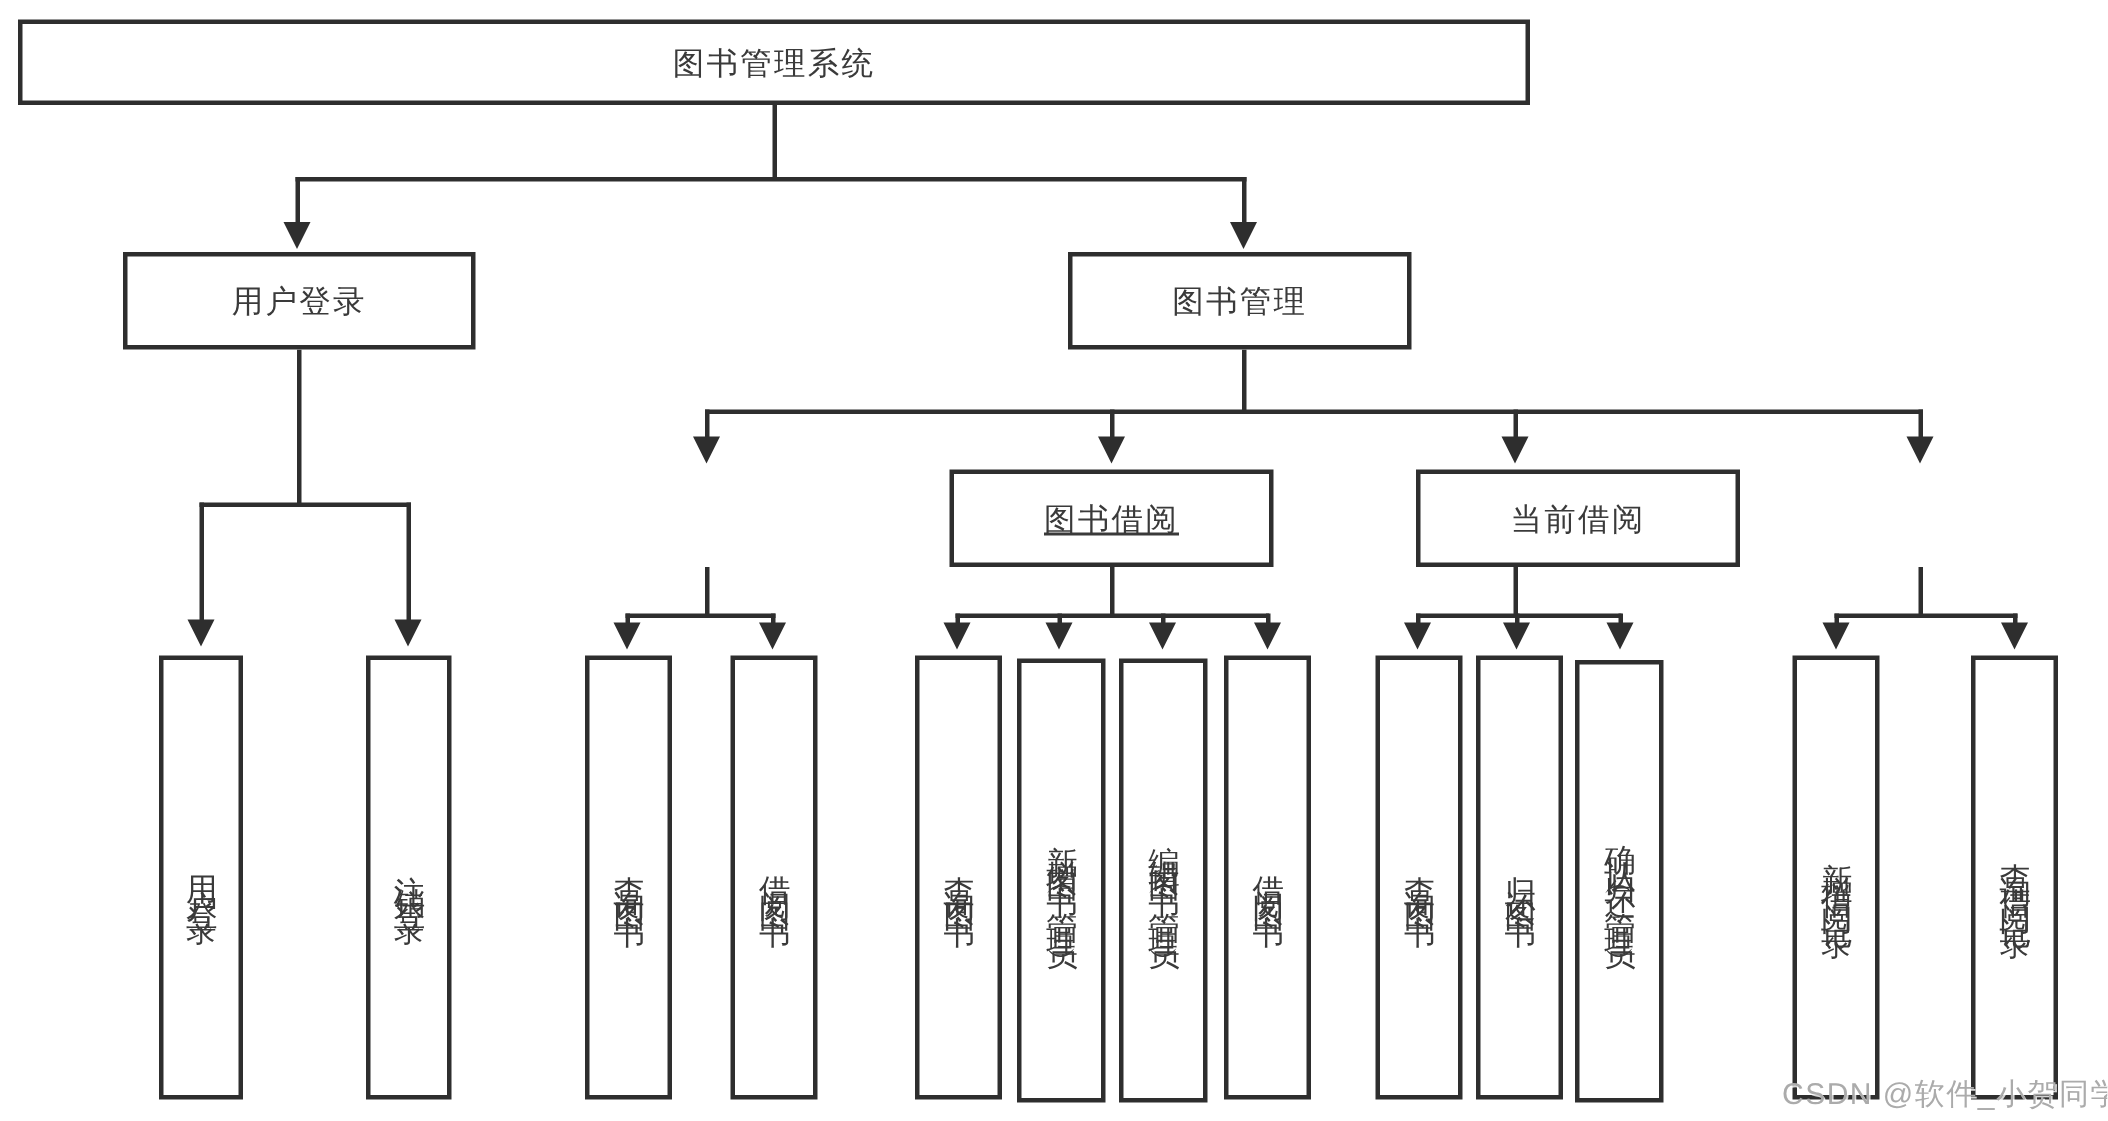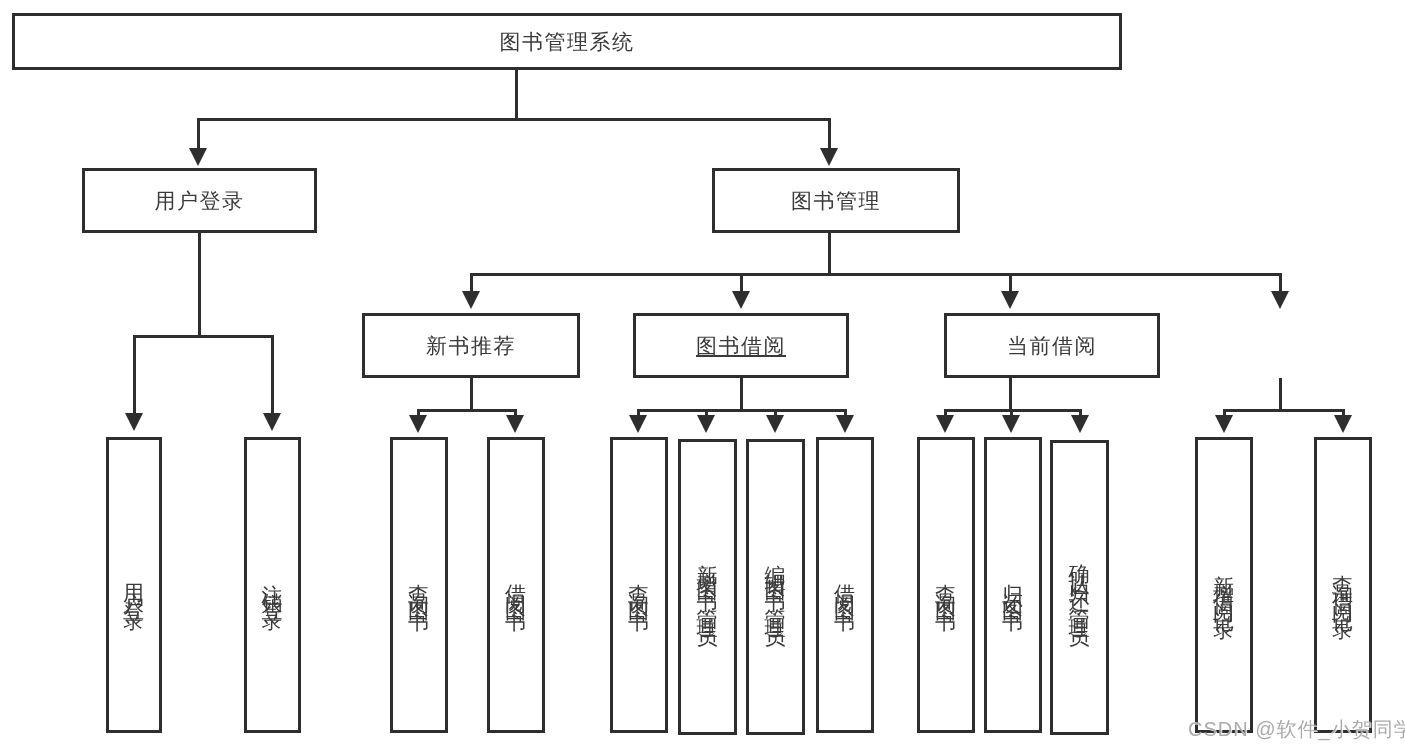--- a/index.html
+++ b/index.html
@@ -110,35 +110,32 @@
   <div class="vline" style="left:1079px; top:409px; height:9px;"></div>
   <div class="arr" style="left:1071px; top:415px;"></div>
 
   <div class="vline" style="left:1279px; top:378px; height:33px;"></div>
   <div class="hline" style="left:1223px; top:409px; width:122px;"></div>
   <div class="vline" style="left:1223px; top:409px; height:9px;"></div>
   <div class="arr" style="left:1215px; top:415px;"></div>
   <div class="vline" style="left:1342px; top:409px; height:9px;"></div>
   <div class="arr" style="left:1334px; top:415px;"></div>
 
-  <div class="node h" style="left:12px; top:13px; width:1110px; height:57px;">
+  <div class="node h" style="left:12px; top:13px; width:1008px; height:57px;">
     <span>图书管理系统</span>
   </div>
 
   <div class="node h" style="left:82px; top:168px; width:235px; height:65px;">
     <span>用户登录</span>
   </div>
 
-  <div class="node h" style="left:712px; top:168px; width:248px; height:65px;font-family:Liberation Mono, monospace;">
+  <div class="node h" style="left:712px; top:168px; width:229px; height:65px;font-family:Liberation Mono, monospace;">
     <span>图书管理</span>
   </div>
 
-  <div class="node h" style="left:362px; top:313px; width:218px; height:65px;">
-    <span>新书推荐</span>
-  </div>
 
   <div class="node h" style="left:633px; top:313px; width:216px; height:65px;text-decoration:underline;">
     <span>图书借阅</span>
   </div>
 
   <div class="node h" style="left:944px; top:313px; width:216px; height:65px;">
     <span>当前借阅</span>
   </div>
 
 

